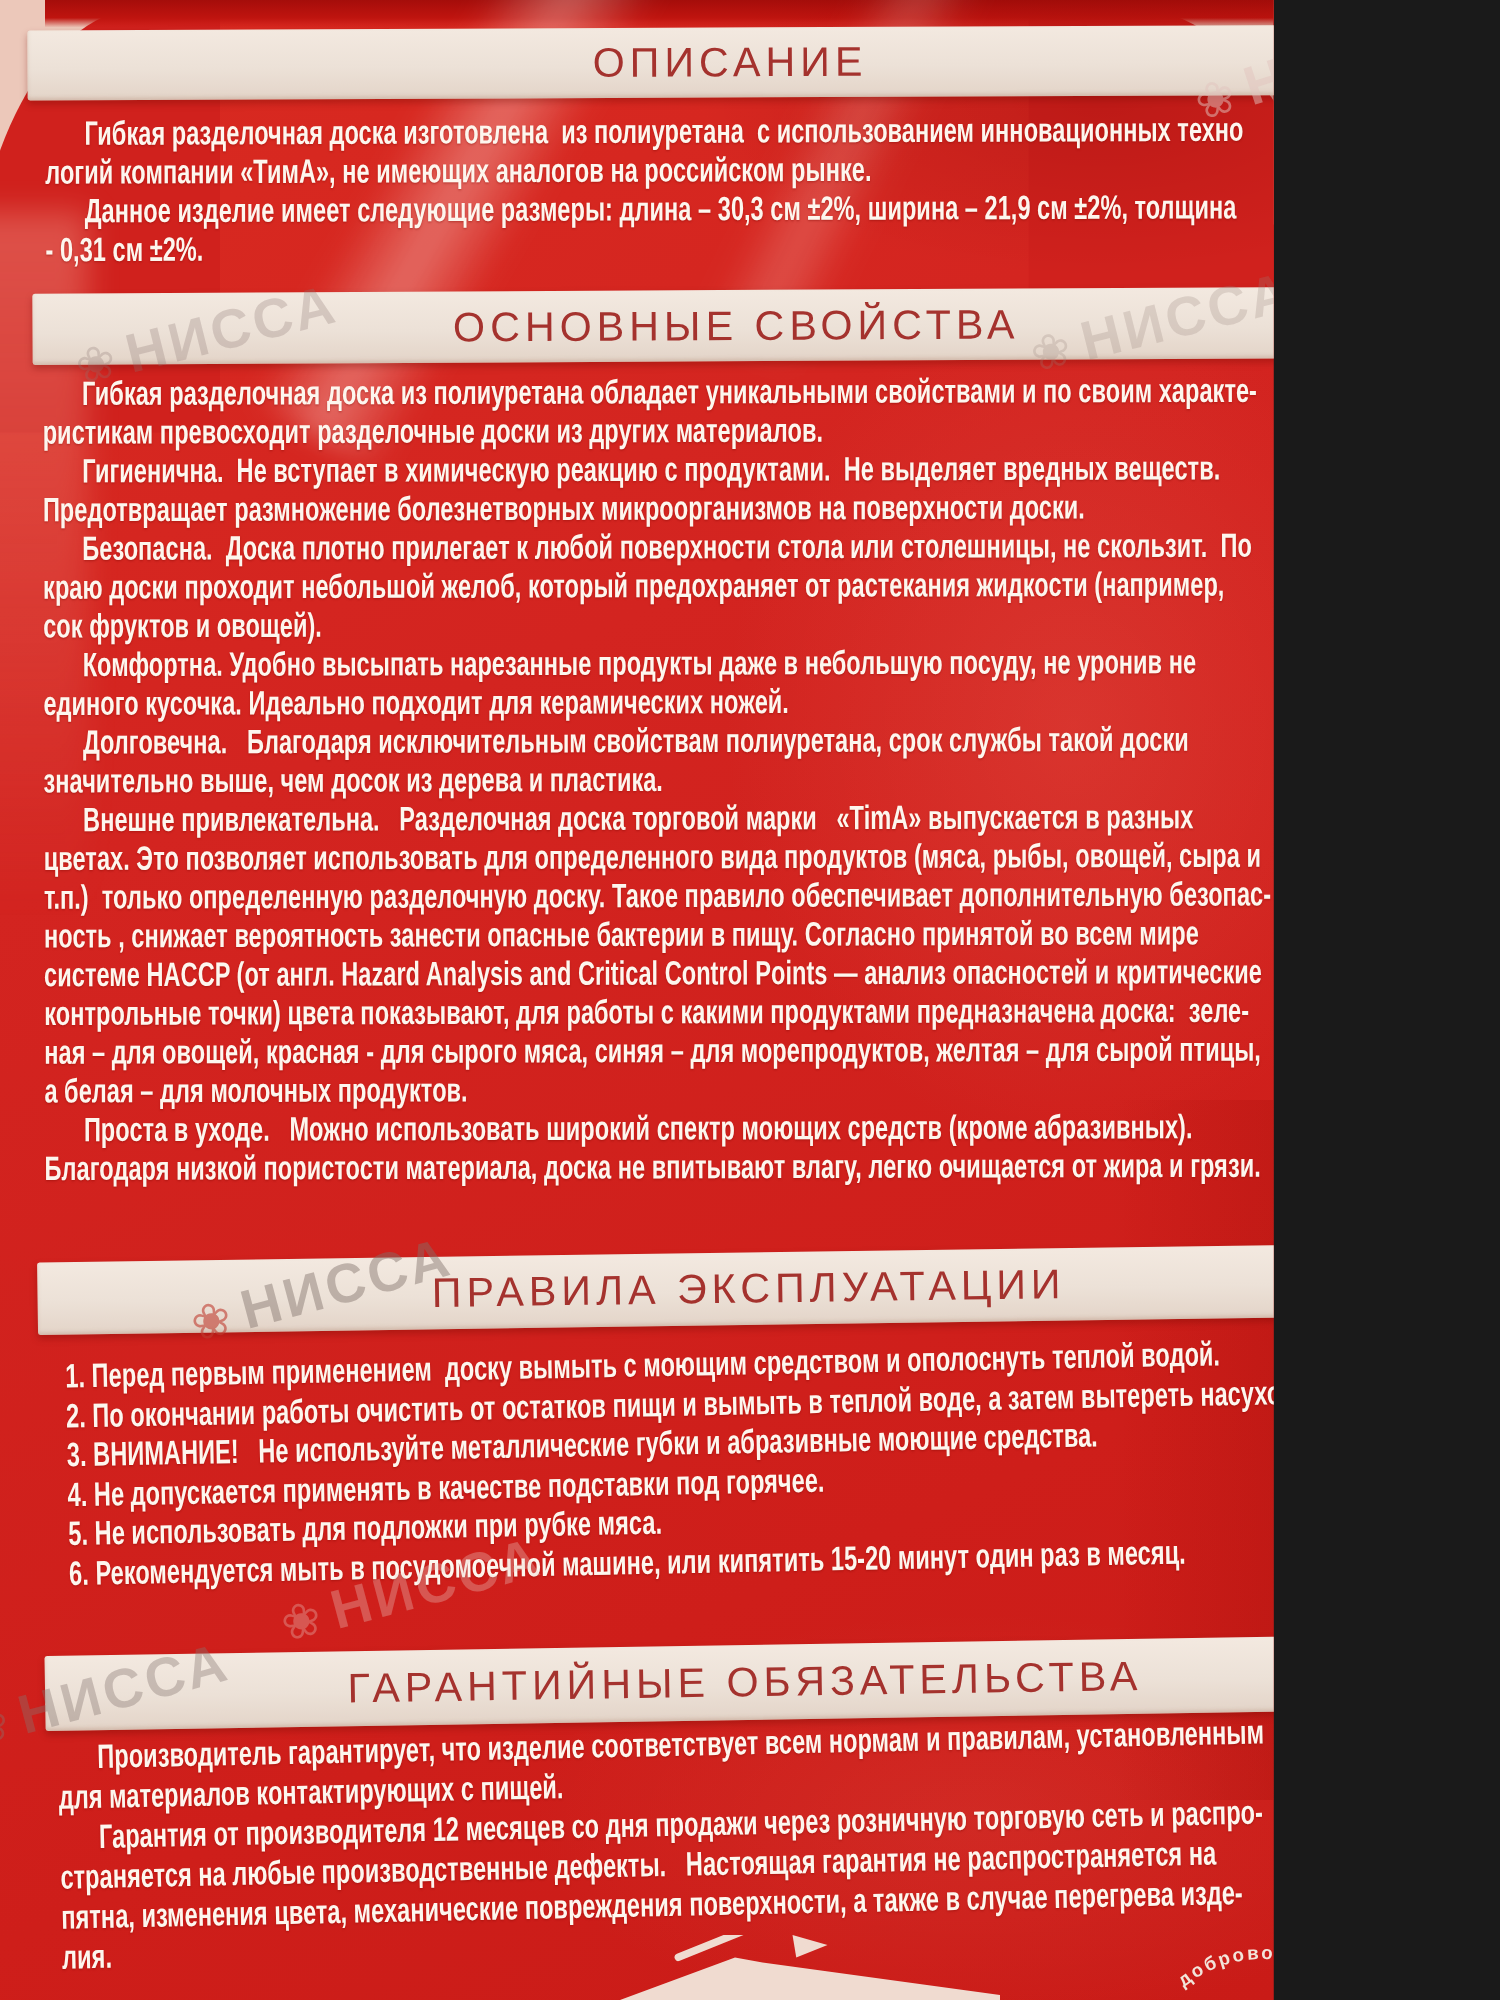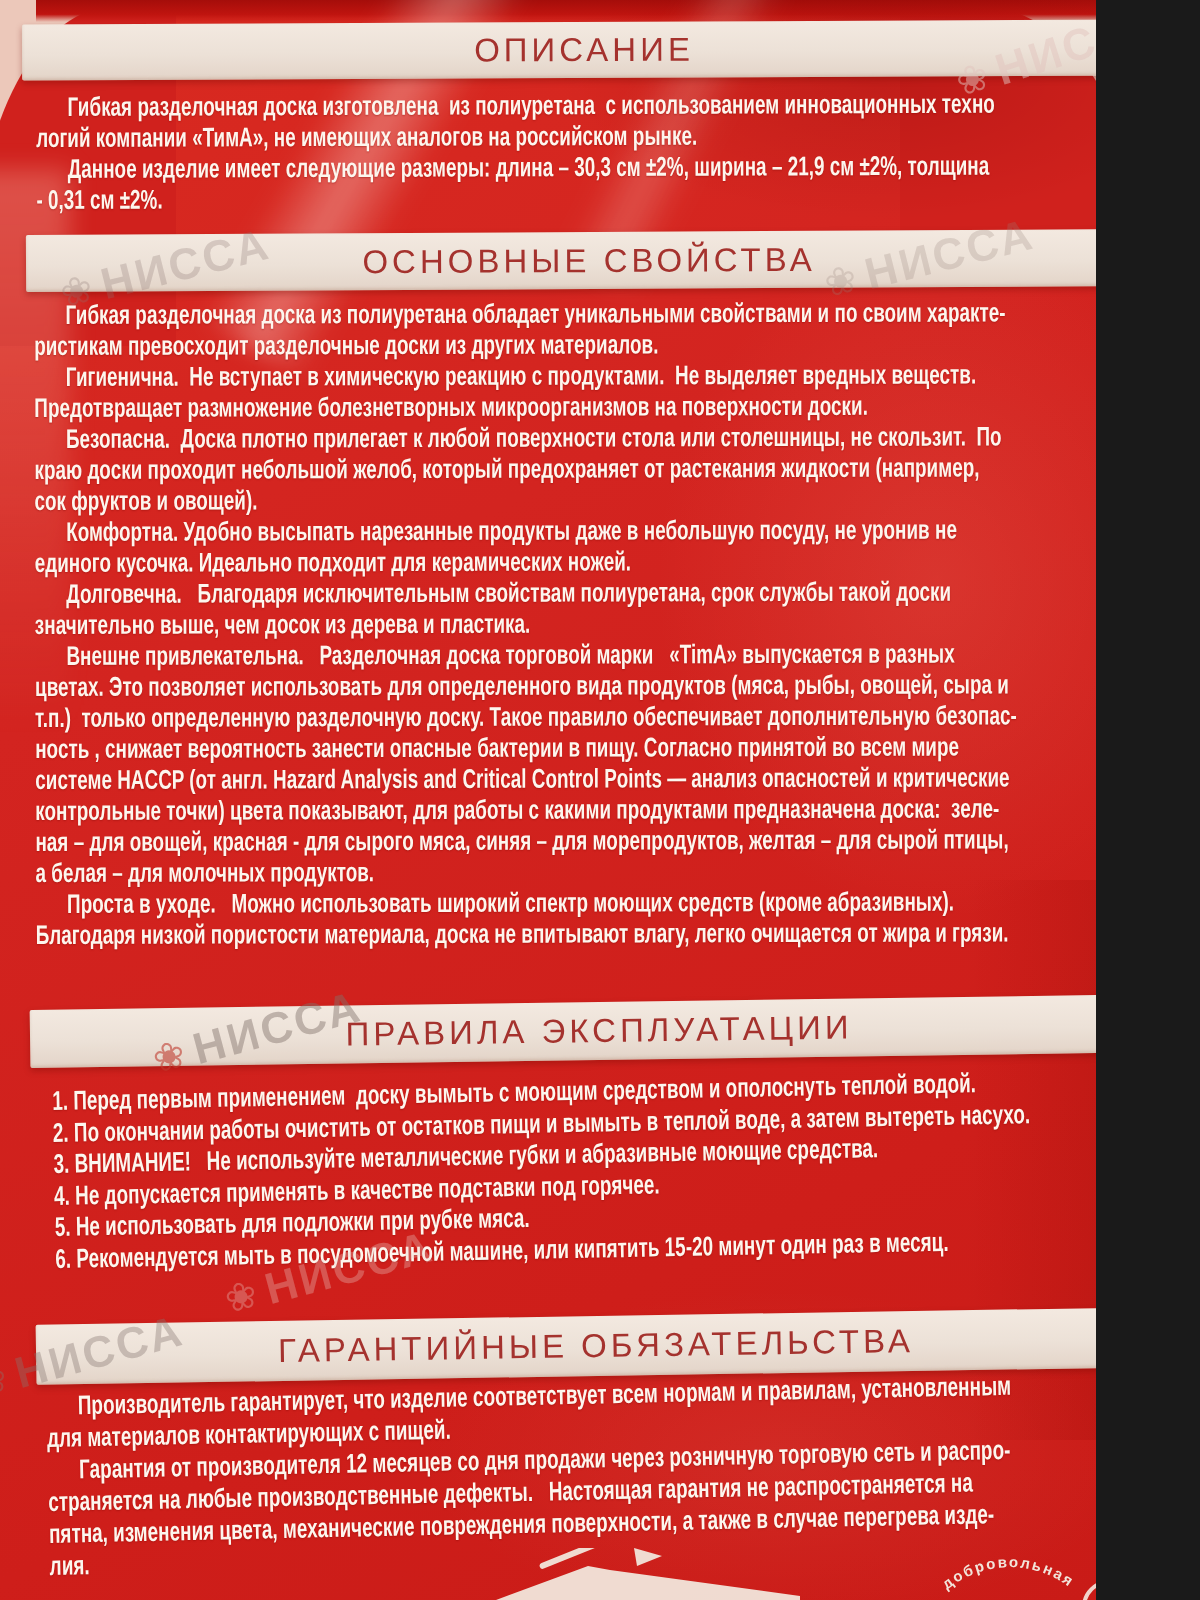--- a/index.html
+++ b/index.html
@@ -1,17 +1,17 @@
 <!DOCTYPE html>
 <html><head>
 <meta charset="utf-8">
 <style>
   html,body { margin:0; padding:0; background:#1a1a1a; }
   .canvas {
-    position:relative; width:1096px; height:1600px; overflow:hidden;
+    position:relative; width:1019px; height:1600px; overflow:hidden;
     background:linear-gradient(155deg,#d92a20 0%, #d32420 35%, #ce1e1a 75%, #c91b17 100%);
     font-family:"Liberation Sans","DejaVu Sans",sans-serif;
   }
   .layer { position:absolute; pointer-events:none; }
 
   
   #corner-tl-bg { left:0; top:0; width:140px; height:300px; background:#ecc8ba; clip-path:polygon(0 0,100% 0,0 100%); }
   #corner-tl-red { left:-24px; top:6px; width:200px; height:340px; background:#d0211d; border-top-left-radius:140px 260px; }
   #corner-tr-bg { right:0; top:0; width:150px; height:180px; background:#e9c2b4; clip-path:polygon(0 0,100% 0,100% 100%); }
   #corner-tr-red { right:-34px; top:4px; width:230px; height:240px; background:#d0211d; border-top-right-radius:160px 200px; }

